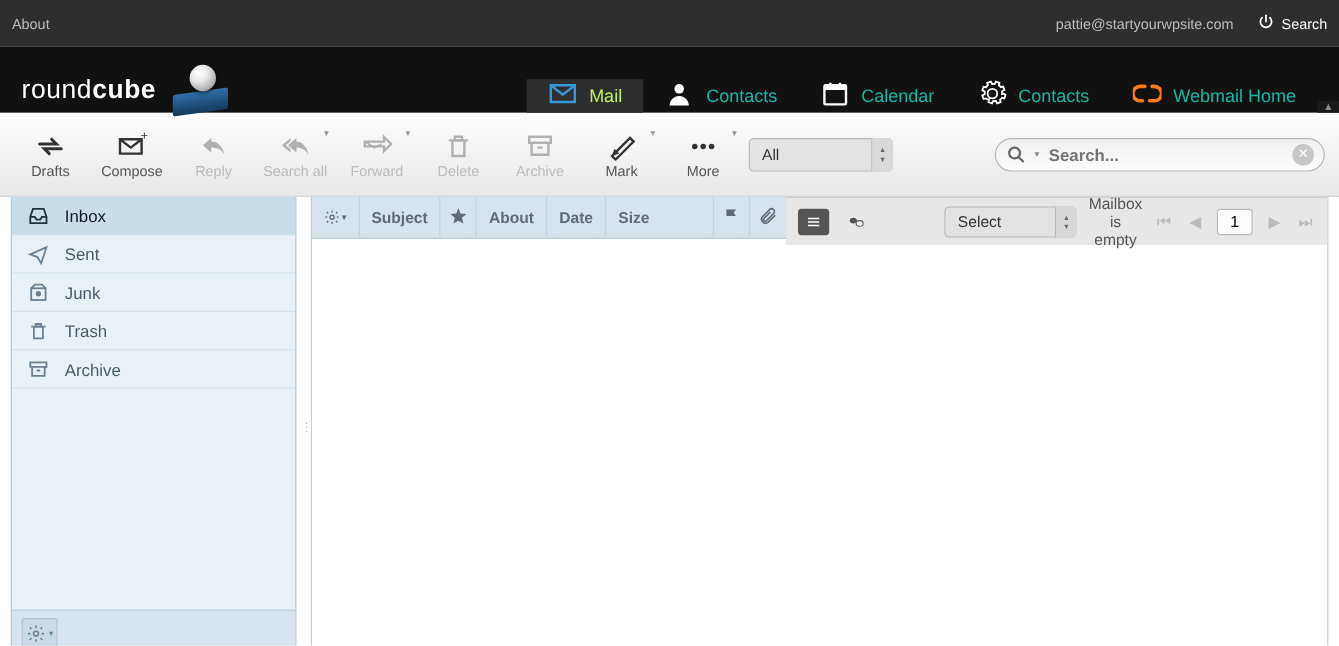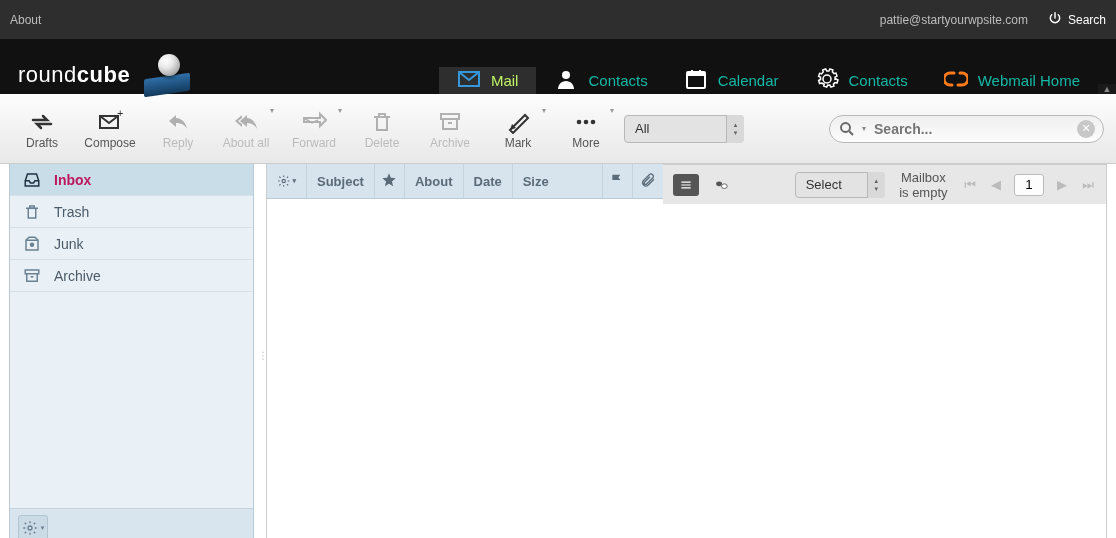--- a/index.html
+++ b/index.html
@@ -52,21 +52,21 @@
   .search .sdrop { font-size:8px; color:#888; margin-right:8px; }
   .search .clear { width:18px; height:18px; border-radius:50%; background:#c7c7c7; color:#fff;
     display:flex; align-items:center; justify-content:center; font-size:11px; cursor:pointer;}
 
   
   .body { display:flex; height:calc(538px - 25px - 55px - 70px); }
   .sidebar { width:245px; display:flex; flex-direction:column; background:#e9f1f6; border:1px solid #b8cad6; border-top:none; margin:0 6px 5px 9px;}
   .folders { flex:1; overflow:auto; }
   .folder { display:flex; align-items:center; gap:12px; height:32px; padding:0 12px; color:#4a5a68;
     border-bottom:1px solid #d4e1ea; font-size:14px; cursor:pointer;}
-  .folder.selected { background:#c9dde9; font-weight:700; color:#be185d; }
+  .folder.selected { background:#c9dde9; font-weight:400; color:#0f172a; }
   .folder .fico { width:20px; height:18px; display:flex; align-items:center; justify-content:center; }
   .folder .fico svg { width:18px; height:18px; }
   .sidebar-footer { height:38px; background:#d8e5ee; border-top:1px solid #c0d1dc;
     display:flex; align-items:center; padding:0 8px;}
   .sidebar-gear { width:30px; height:26px; background:#cadbE6; border:1px solid #b0c4d1; border-radius:3px;
     display:flex; align-items:center; justify-content:center; color:#6b8193; cursor:pointer;}
   .sidebar-gear .drop{font-size:7px;margin-left:3px;color:#6b8193;}
   .split-handle{width:6px;display:flex;align-items:center;justify-content:center;color:#bbb;font-size:10px;margin-bottom:5px;}
 
   .mainpane { flex:1; display:flex; flex-direction:row; margin:0 9px 5px 0; border:1px solid #ccc; border-top:none;}
@@ -84,21 +84,21 @@
   .c-flag{width:30px;justify-content:center;}
   .c-attach{width:30px;justify-content:center;}
 
   .listbody { flex:1; background:#fff; }
 
   .statusbar { height:40px; background:#e7e7e7; border-top:1px solid #ccc;
     display:flex; align-items:center; padding:0 10px; gap:10px; color:#555; font-size:13px;}
   .sb-btn { width:26px; height:22px; background:#555; border-radius:3px; color:#fff;
     display:flex;align-items:center;justify-content:center; cursor:pointer;}
   .sb-btn.alt{background:transparent;color:#555;}
-  .sel-wrap.small .filter{height:26px;width:90px;}
+  .sel-wrap.small .filter{height:26px;width:110px;}
   .sel-wrap.small.threads .filter{width:100px;}
   .statusbar .msg{flex:1;text-align:center;}
   .pager{display:flex;align-items:center;gap:10px;}
   .pager .pbtn{width:16px;text-align:center;color:#333;cursor:pointer;}
   .pager .pbtn.dis{color:#bbb;cursor:default;}
   .pager .pnum{width:30px;height:22px;border:1px solid #bbb;border-radius:3px;text-align:center;background:#fdfdfd;}
 </style>
 </head>
 <body>
 
@@ -204,21 +204,21 @@
     </span>
     <span>Reply</span>
   </div>
   <div class="tbtn disabled">
     <span class="drop">▾</span>
     <span class="ico">
       <svg viewBox="0 0 24 24" fill="#333">
           <path d="M8 5L1 11l7 6v-3l-4-3 4-3V5zm5 0l-7 6 7 6v-4c4 0 8 2 10 6-1-6-5-11-10-11V5z"></path>
         </svg>
     </span>
-    <span>About all</span>
+    <span>Search all</span>
   </div>
   <div class="tbtn disabled">
     <span class="drop">▾</span>
     <span class="ico">
       <svg viewBox="0 0 24 24" fill="#333">
           <path d="M2 8h16V4l6 6-6 6v-4H2z" fill="none" stroke="#333" stroke-width="2"></path>
           <path d="M2 8l8 5 6-3" fill="none" stroke="#333" stroke-width="1.5"></path>
         </svg>
     </span>
     <span>Forward</span>
@@ -294,36 +294,44 @@
           <svg viewBox="0 0 24 24" fill="none" stroke="#1d3342" stroke-width="2">
               <path d="M3 13l3-9h12l3 9v7H3z"></path>
               <path d="M3 13h5l2 3h4l2-3h5"></path>
             </svg>
         </span>
         <span>Inbox</span>
       </div>
       <div class="folder">
         <span class="fico">
           <svg viewBox="0 0 24 24" fill="none" stroke="#6b8193" stroke-width="2">
-              <path d="M4 7h16"></path>
-              <path d="M7 7v13h10V7"></path>
-              <path d="M9 4h6v3H9z"></path>
-            </svg>
-        </span>
-        <span>Trash</span>
+              <path d="M3 12l18-8-6 18-4-7z"></path>
+            </svg>
+        </span>
+        <span>Sent</span>
       </div>
       <div class="folder">
         <span class="fico">
           <svg viewBox="0 0 24 24" fill="none" stroke="#6b8193" stroke-width="2">
               <rect x="4" y="7" width="16" height="13"></rect>
               <path d="M4 7l4-4h8l4 4"></path>
               <circle cx="12" cy="13" r="2" fill="#6b8193"></circle>
             </svg>
         </span>
         <span>Junk</span>
+      </div>
+      <div class="folder">
+        <span class="fico">
+          <svg viewBox="0 0 24 24" fill="none" stroke="#6b8193" stroke-width="2">
+              <path d="M4 7h16"></path>
+              <path d="M7 7v13h10V7"></path>
+              <path d="M9 4h6v3H9z"></path>
+            </svg>
+        </span>
+        <span>Trash</span>
       </div>
       <div class="folder">
         <span class="fico">
           <svg viewBox="0 0 24 24" fill="none" stroke="#6b8193" stroke-width="2">
               <rect x="3" y="4" width="18" height="5"></rect>
               <path d="M5 9v10h14V9"></path>
               <path d="M10 13h4"></path>
             </svg>
         </span>
         <span>Archive</span>

